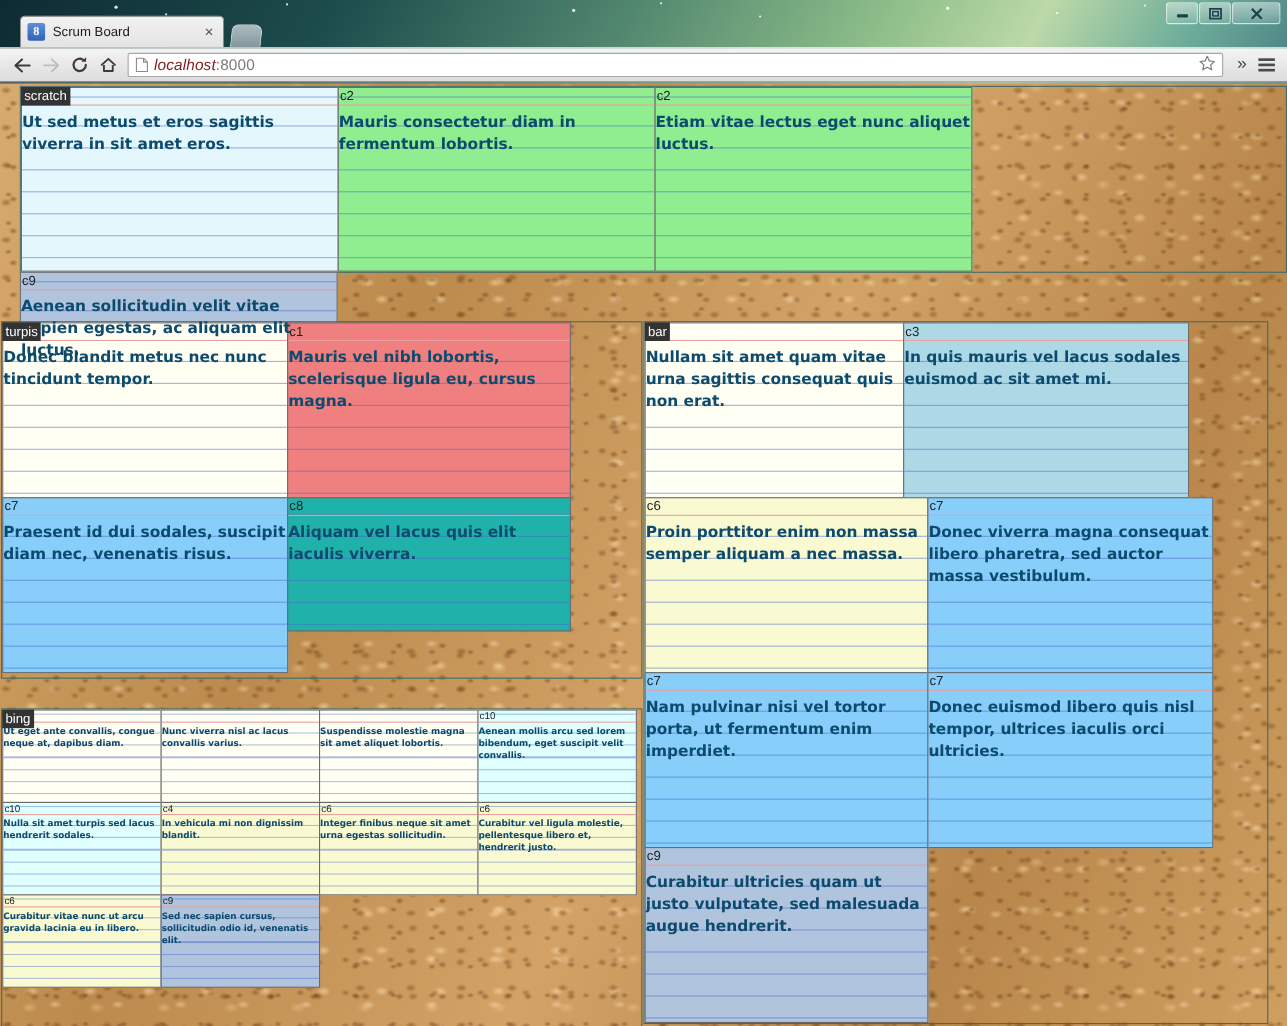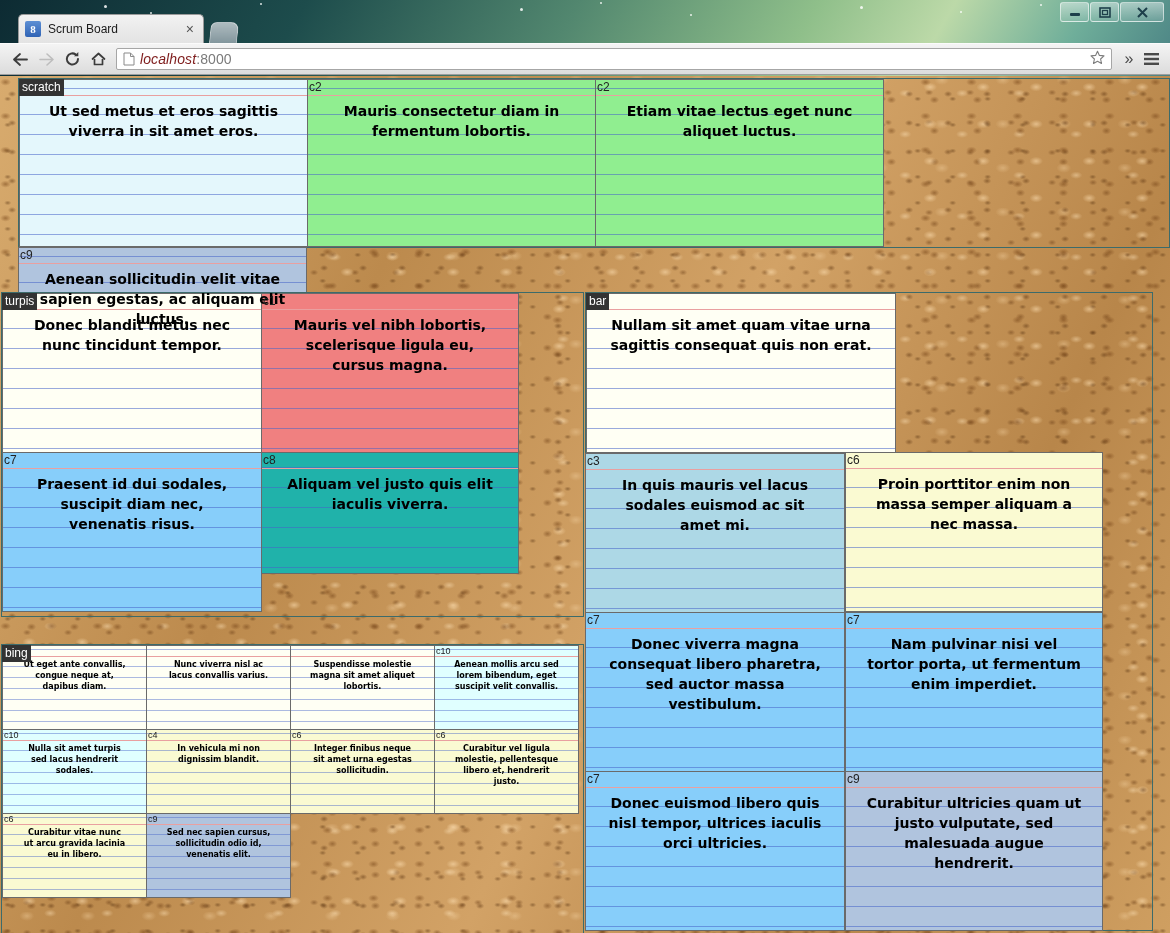--- a/index.html
+++ b/index.html
@@ -150,25 +150,24 @@
     position: absolute; left: 0; right: 0; top: 15px; height: 1px;
     background: #e9a0a0;
   }
   .card .cid {
     position: absolute; left: 1px; top: 0px; z-index: 3;
     font-size: 12px; line-height: 14px; color: #222;
     font-family: "Liberation Sans", sans-serif;
   }
   .card .ctext {
     position: relative; z-index: 2;
-    text-align: center;
-    color: #000000;
+    color: #0c4a6e;
     font-family: "DejaVu Sans", sans-serif;
     font-weight: bold;
-    padding: 0 19px;
+    padding: 0 0;
   }
 
   
   .card.big .ctext  { font-size: 14px; line-height: 20px; margin-top: 21px; }
   .card.big .lines  { background-image: repeating-linear-gradient(180deg, transparent 0 19px, rgba(70,100,200,.55) 19px 20px); background-position: 0 15px; }
   .card.small .ctext{ font-size: 8px;  line-height: 11px; margin-top: 13px; }
   .card.small .lines{ background-image: repeating-linear-gradient(180deg, transparent 0 10px, rgba(70,100,200,.45) 10px 11px); background-position: 0 10px; }
   .card.small .firstline { top: 10px; }
   .card.small .cid { font-size: 9px; line-height: 11px; }
 </style>
@@ -315,21 +314,21 @@
         <div class="card big" style="width:260px;height:160px;background:#87cefa;margin-top:-1px;">
           <div class="lines"></div>
             <div class="firstline"></div>
           <div class="cid">c7</div>
           <div class="ctext">Praesent id dui sodales, suscipit diam nec, venenatis risus.</div>
         </div>
         <div class="card big" style="width:258px;height:122px;background:#20b2aa;margin-left:-1px;margin-top:-1px;">
           <div class="lines"></div>
             <div class="firstline"></div>
           <div class="cid">c8</div>
-          <div class="ctext">Aliquam vel justo quis elit iaculis viverra.</div>
+          <div class="ctext">Aliquam vel lacus quis elit iaculis viverra.</div>
         </div>
       </div>
     </div>
 
     <div class="board" style="left:1px; top:568px; width:583px; height:314px;">
       <div class="board-label">bing</div>
       <div class="cards">
         <div class="card small" style="width:145px;height:85px;background:#fffff4;">
           <div class="lines"></div>
             <div class="firstline"></div>
@@ -391,21 +390,21 @@
             <div class="firstline"></div>
           <div class="cid">c9</div>
           <div class="ctext">Sed nec sapien cursus, sollicitudin odio id, venenatis elit.</div>
         </div>
       </div>
     </div>
 
     <div class="board" style="left:585px; top:216px; width:568px; height:639px;">
       <div class="board-label">bar</div>
       <div class="cards">
-        <div class="card big" style="width:310px;height:160px;background:#fffff4;">
+        <div class="card big" style="width:236px;height:160px;background:#fffff4;">
           <div class="lines"></div>
             <div class="firstline"></div>
           <div class="cid"></div>
           <div class="ctext">Nullam sit amet quam vitae urna sagittis consequat quis non erat.</div>
         </div>
         <div class="card big" style="width:260px;height:160px;background:#add8e6;margin-left:-1px;">
           <div class="lines"></div>
             <div class="firstline"></div>
           <div class="cid">c3</div>
           <div class="ctext">In quis mauris vel lacus sodales euismod ac sit amet mi.</div>

